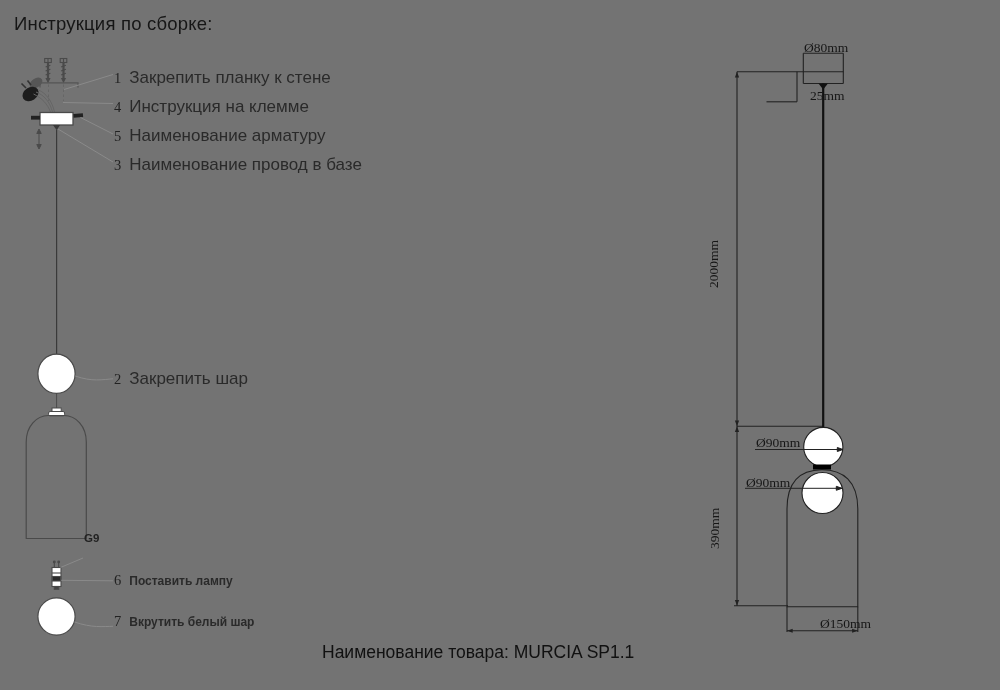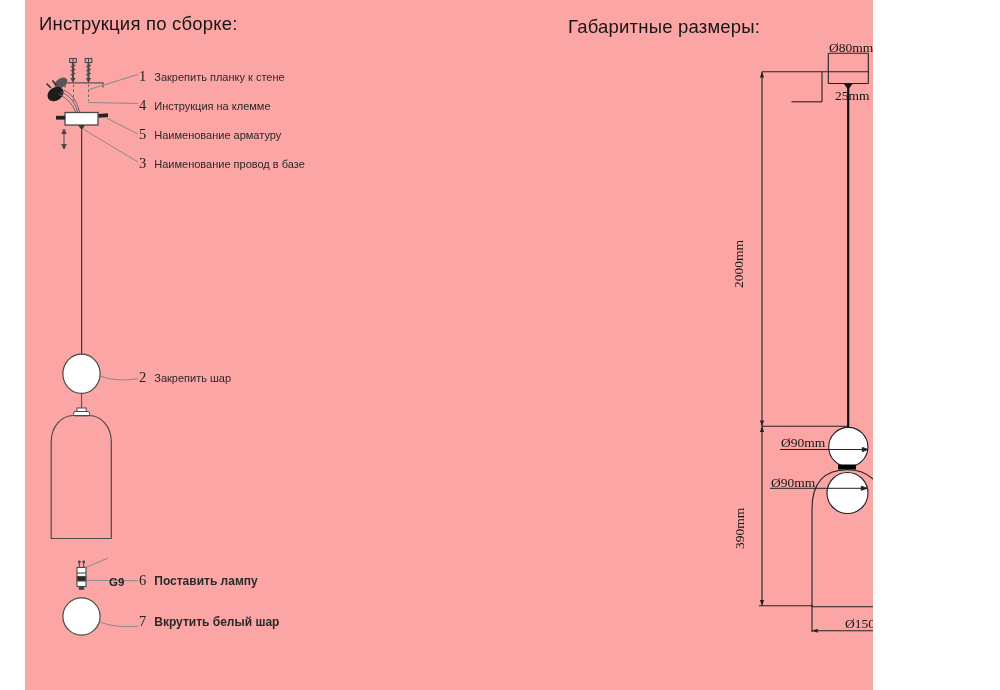--- a/index.html
+++ b/index.html
@@ -1,40 +1,40 @@
 <!DOCTYPE html>
 <html><head>
 <meta charset="utf-8">
 <style>
   html,body{margin:0;padding:0;background:#fff;}
   .sheet{
-    position:relative;width:848px;height:690px;background:#fca5a5;overflow:hidden;
-    font-family:"Liberation Sans",sans-serif;color:#1a1a1a;margin-left:25px;
+    position:relative;width:1000px;height:690px;background:#737373;overflow:hidden;
+    font-family:"Liberation Sans",sans-serif;color:#1a1a1a;
   }
   .abs{position:absolute;}
   .title{font-size:18.5px;color:#161616;letter-spacing:0.2px;}
   .footer-line{font-size:17.5px;color:#111;}
   .step{display:flex;align-items:baseline;gap:8px;white-space:nowrap;}
   .step .num{font-family:"Liberation Serif",serif;font-size:14.5px;color:#222;}
-  .step .lbl{font-size:11px;color:#2a2a2a;}
+  .step .lbl{font-size:17px;color:#2a2a2a;}
   .step.bold .lbl{font-size:12px;font-weight:700;}
   .dim{
     font-family:"Liberation Serif",serif;font-size:13.5px;color:#161616;white-space:nowrap;
   }
   .dim.rot{transform:rotate(-90deg);transform-origin:left bottom;}
   .g9{font-size:11.5px;font-weight:600;color:#222;}
   svg{position:absolute;overflow:visible;}
 </style>
 </head>
 <body>
 
 <div class="sheet">
 
   <div class="abs title" style="left:14px;top:13px;">Инструкция по сборке:</div>
-  <div class="abs title" style="left:543px;top:16px;">Габаритные размеры:</div>
+  <div class="abs footer-line" style="left:322px;top:642px;">Наименование товара: MURCIA SP1.1</div>
 
   <svg style="left:0;top:40px;" width="130" height="610" viewBox="0 0 130 610">
     <g stroke="#4a4a4a" stroke-width="1.1" fill="none">
       <rect x="44.7" y="18.5" width="6.6" height="4"></rect>
       <line x1="48" y1="18.5" x2="48" y2="22.5"></line>
       <line x1="48" y1="22.5" x2="48" y2="38.5" stroke-width="2.2"></line>
       <line x1="45.6" y1="27" x2="50.4" y2="25.2"></line>
       <line x1="45.6" y1="31" x2="50.4" y2="29.2"></line>
       <line x1="45.6" y1="35" x2="50.4" y2="33.2"></line>
       <path d="M46.3,38.5 L49.7,38.5 L48,42 Z" fill="#4a4a4a"></path>
@@ -115,21 +115,21 @@
     <span class="lbl">Наименование арматуру</span>
   </div>
   <div class="abs step" style="left:114px;top:155px;">
     <span class="num">3</span>
     <span class="lbl">Наименование провод в базе</span>
   </div>
   <div class="abs step" style="left:114px;top:369px;">
     <span class="num">2</span>
     <span class="lbl">Закрепить шар</span>
   </div>
-  <div class="abs g9" style="left:84px;top:576px;">G9</div>
+  <div class="abs g9" style="left:84px;top:532px;">G9</div>
   <div class="abs step bold" style="left:114px;top:572px;">
     <span class="num">6</span>
     <span class="lbl">Поставить лампу</span>
   </div>
   <div class="abs step bold" style="left:114px;top:613px;">
     <span class="num">7</span>
     <span class="lbl">Вкрутить белый шар</span>
   </div>
 
   <svg style="left:700px;top:35px;" width="185" height="605" viewBox="0 0 185 605">

